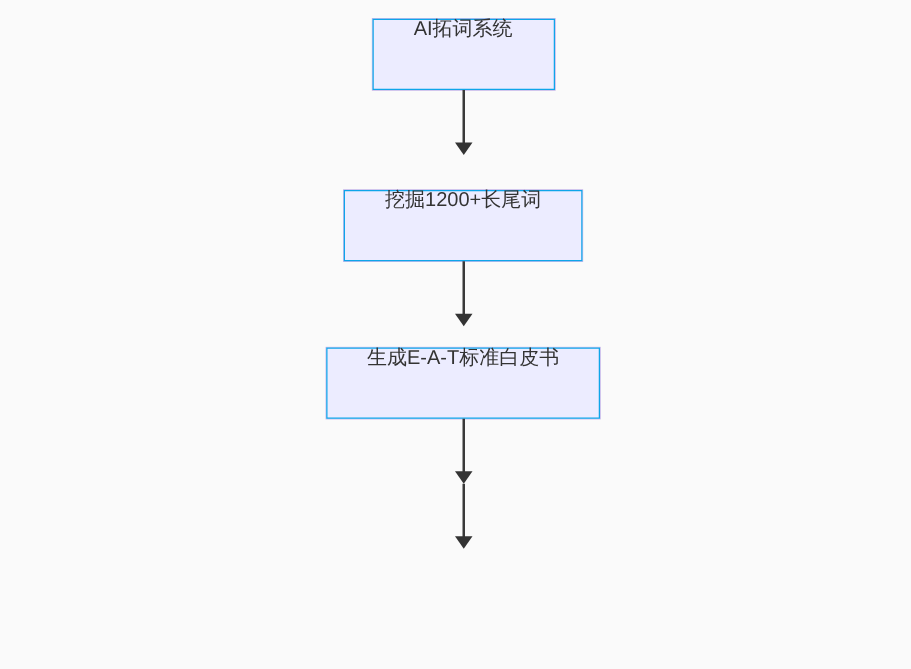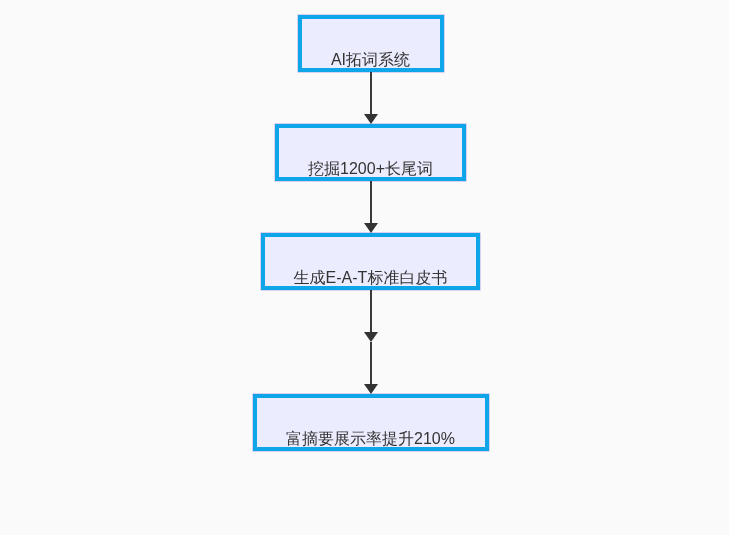--- a/index.html
+++ b/index.html
@@ -21,33 +21,33 @@
     width: 717px;
     display: flex;
     flex-direction: column;
     align-items: center;
   }
   .node {
     box-sizing: border-box;
     height: 57px;
     padding: 0 14px;
     background: #ECECFF;
-    border: 4px solid #0ea5e9;
+    border: 1px solid #0ea5e9;
     display: flex;
-    align-items: flex-end;
+    align-items: flex-start;
     justify-content: center;
     color: #333333;
     font-size: 16px;
     line-height: 1;
     white-space: nowrap;
     box-shadow: 0 0 0 0.5px #b9a7e6;
   }
   .node-1 { min-width: 146px; }
-  .node-2 { min-width: 191px; }
-  .node-3 { min-width: 219px; }
+  .node-2 { min-width: 191px; margin-top: 28px; }
+  .node-3 { min-width: 219px; margin-top: 17px; }
   .node-4 { min-width: 214px; }
   .node-5 { min-width: 236px; }
   .edge {
     position: relative;
     width: 14px;
     height: 52px;
     display: flex;
     justify-content: center;
   }
   .edge .line {
@@ -98,17 +98,14 @@
     <div class="line"></div>
     <div class="head"></div>
   </div>
 
 
   <div class="edge">
     <div class="line"></div>
     <div class="head"></div>
   </div>
 
-  <div class="node node-5">
-    <span>富摘要展示率提升210%</span>
-  </div>
 
 </div>
 
 </body></html>

